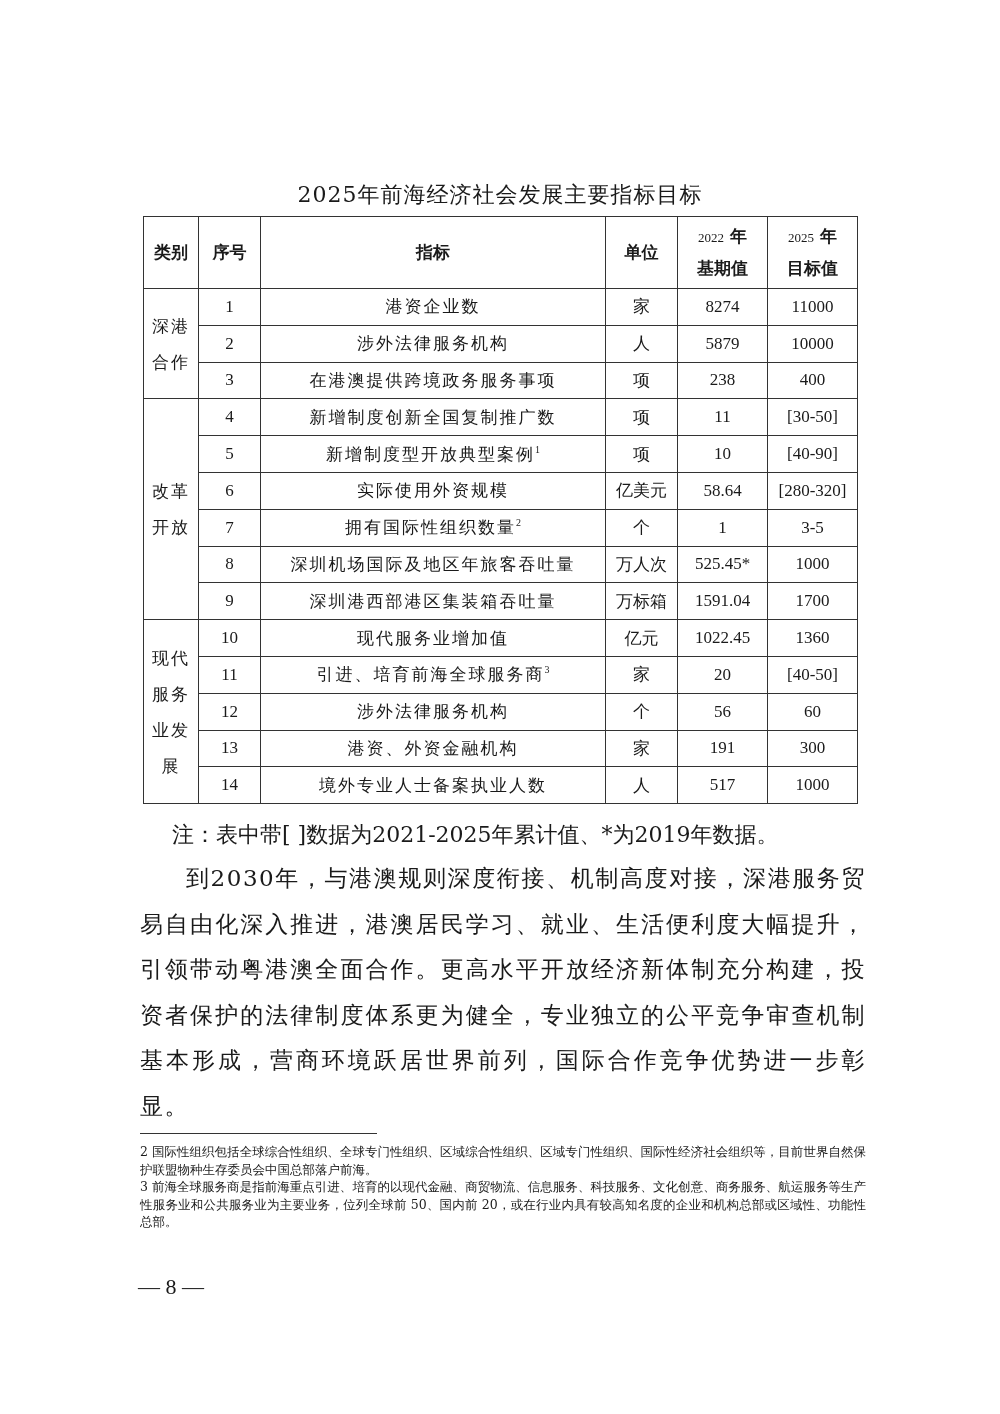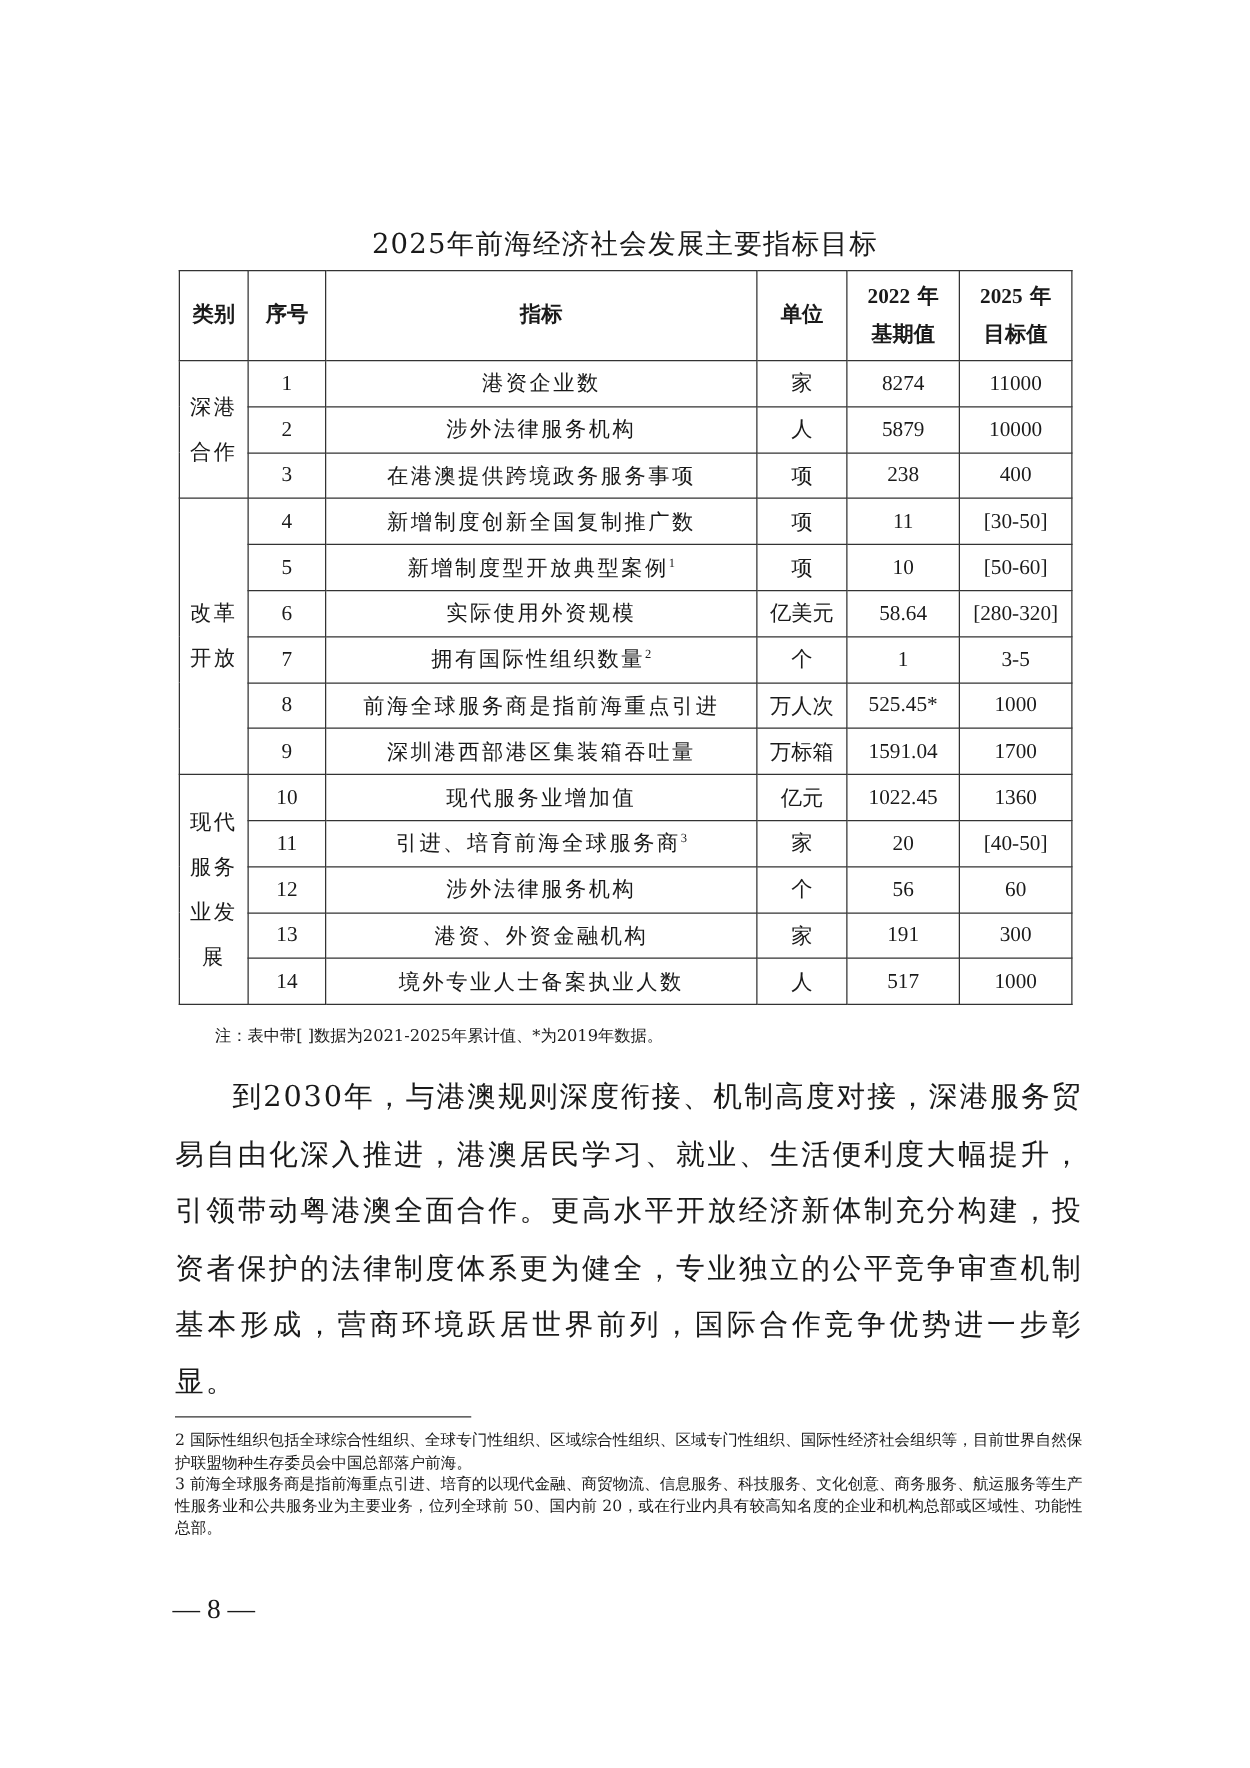--- a/index.html
+++ b/index.html
@@ -18,38 +18,38 @@
   }
   #indicator-table td, #indicator-table th {
     border: 1.3px solid #333;
     text-align: center; vertical-align: middle;
     padding: 0; font-weight: normal;
   }
   #indicator-table th {
     font-family: "DejaVu Sans", "Liberation Sans", sans-serif;
     font-weight: bold; font-size: 17px; height: 71px; line-height: 31px;
   }
-  #indicator-table th .num { font-family: "Liberation Serif", serif; font-weight: bold; font-size: 17px; }
+  #indicator-table th .num { font-family: "Liberation Serif", serif; font-weight: normal; font-size: 13px; }
   #indicator-table td { height: 35.8px; font-size: 17px; }
   td.cat {
     font-family: "DejaVu Serif", "Liberation Serif", serif;
     font-size: 17px; line-height: 36px; letter-spacing: 2px;
   }
   td.seq, td.base, td.target {
     font-family: "Liberation Serif", "DejaVu Serif", serif; font-size: 18px;
   }
   td.ind {
     font-family: "DejaVu Serif", "Liberation Serif", serif; font-size: 16px; letter-spacing: 2px; margin-top: 42px;
   }
   td.ind sup { font-family: "Liberation Serif", serif; font-size: 10px; letter-spacing: 0; }
   td.unit { font-family: "DejaVu Serif", "Liberation Serif", serif; font-size: 17px; }
 
   #table-note {
     position: absolute; left: 172px; top: 820px;
-    font-size: 13px; font-family: "DejaVu Serif", "Liberation Serif", serif;
+    font-size: 22px; font-family: "DejaVu Serif", "Liberation Serif", serif;
   }
   #body-para {
     position: absolute; left: 140px; top: 856px; width: 726px;
     font-family: "DejaVu Serif", "Liberation Serif", serif;
     font-size: 23px; line-height: 45.5px; text-indent: 46px;
     text-align: justify; letter-spacing: 1.5px;
   }
   #footnote-rule {
     position: absolute; left: 140px; top: 1133px; width: 237px; height: 0;
     border-top: 1px solid #333;
@@ -126,39 +126,39 @@
         <td class="ind"><span>新增制度创新全国复制推广数</span></td>
         <td class="unit"><span>项</span></td>
         <td class="base"><span>11</span></td>
         <td class="target"><span>[30-50]</span></td>
       </tr>
       <tr>
         <td class="seq"><span>5</span></td>
         <td class="ind"><span>新增制度型开放典型案例</span><sup>1</sup></td>
         <td class="unit"><span>项</span></td>
         <td class="base"><span>10</span></td>
-        <td class="target"><span>[50-60]</span></td>
+        <td class="target"><span>[40-90]</span></td>
       </tr>
       <tr>
         <td class="seq"><span>6</span></td>
         <td class="ind"><span>实际使用外资规模</span></td>
         <td class="unit"><span>亿美元</span></td>
         <td class="base"><span>58.64</span></td>
         <td class="target"><span>[280-320]</span></td>
       </tr>
       <tr>
         <td class="seq"><span>7</span></td>
         <td class="ind"><span>拥有国际性组织数量</span><sup>2</sup></td>
         <td class="unit"><span>个</span></td>
         <td class="base"><span>1</span></td>
         <td class="target"><span>3-5</span></td>
       </tr>
       <tr>
         <td class="seq"><span>8</span></td>
-        <td class="ind"><span>前海全球服务商是指前海重点引进</span></td>
+        <td class="ind"><span>深圳机场国际及地区年旅客吞吐量</span></td>
         <td class="unit"><span>万人次</span></td>
         <td class="base"><span>525.45*</span></td>
         <td class="target"><span>1000</span></td>
       </tr>
       <tr>
         <td class="seq"><span>9</span></td>
         <td class="ind"><span>深圳港西部港区集装箱吞吐量</span></td>
         <td class="unit"><span>万标箱</span></td>
         <td class="base"><span>1591.04</span></td>
         <td class="target"><span>1700</span></td>

